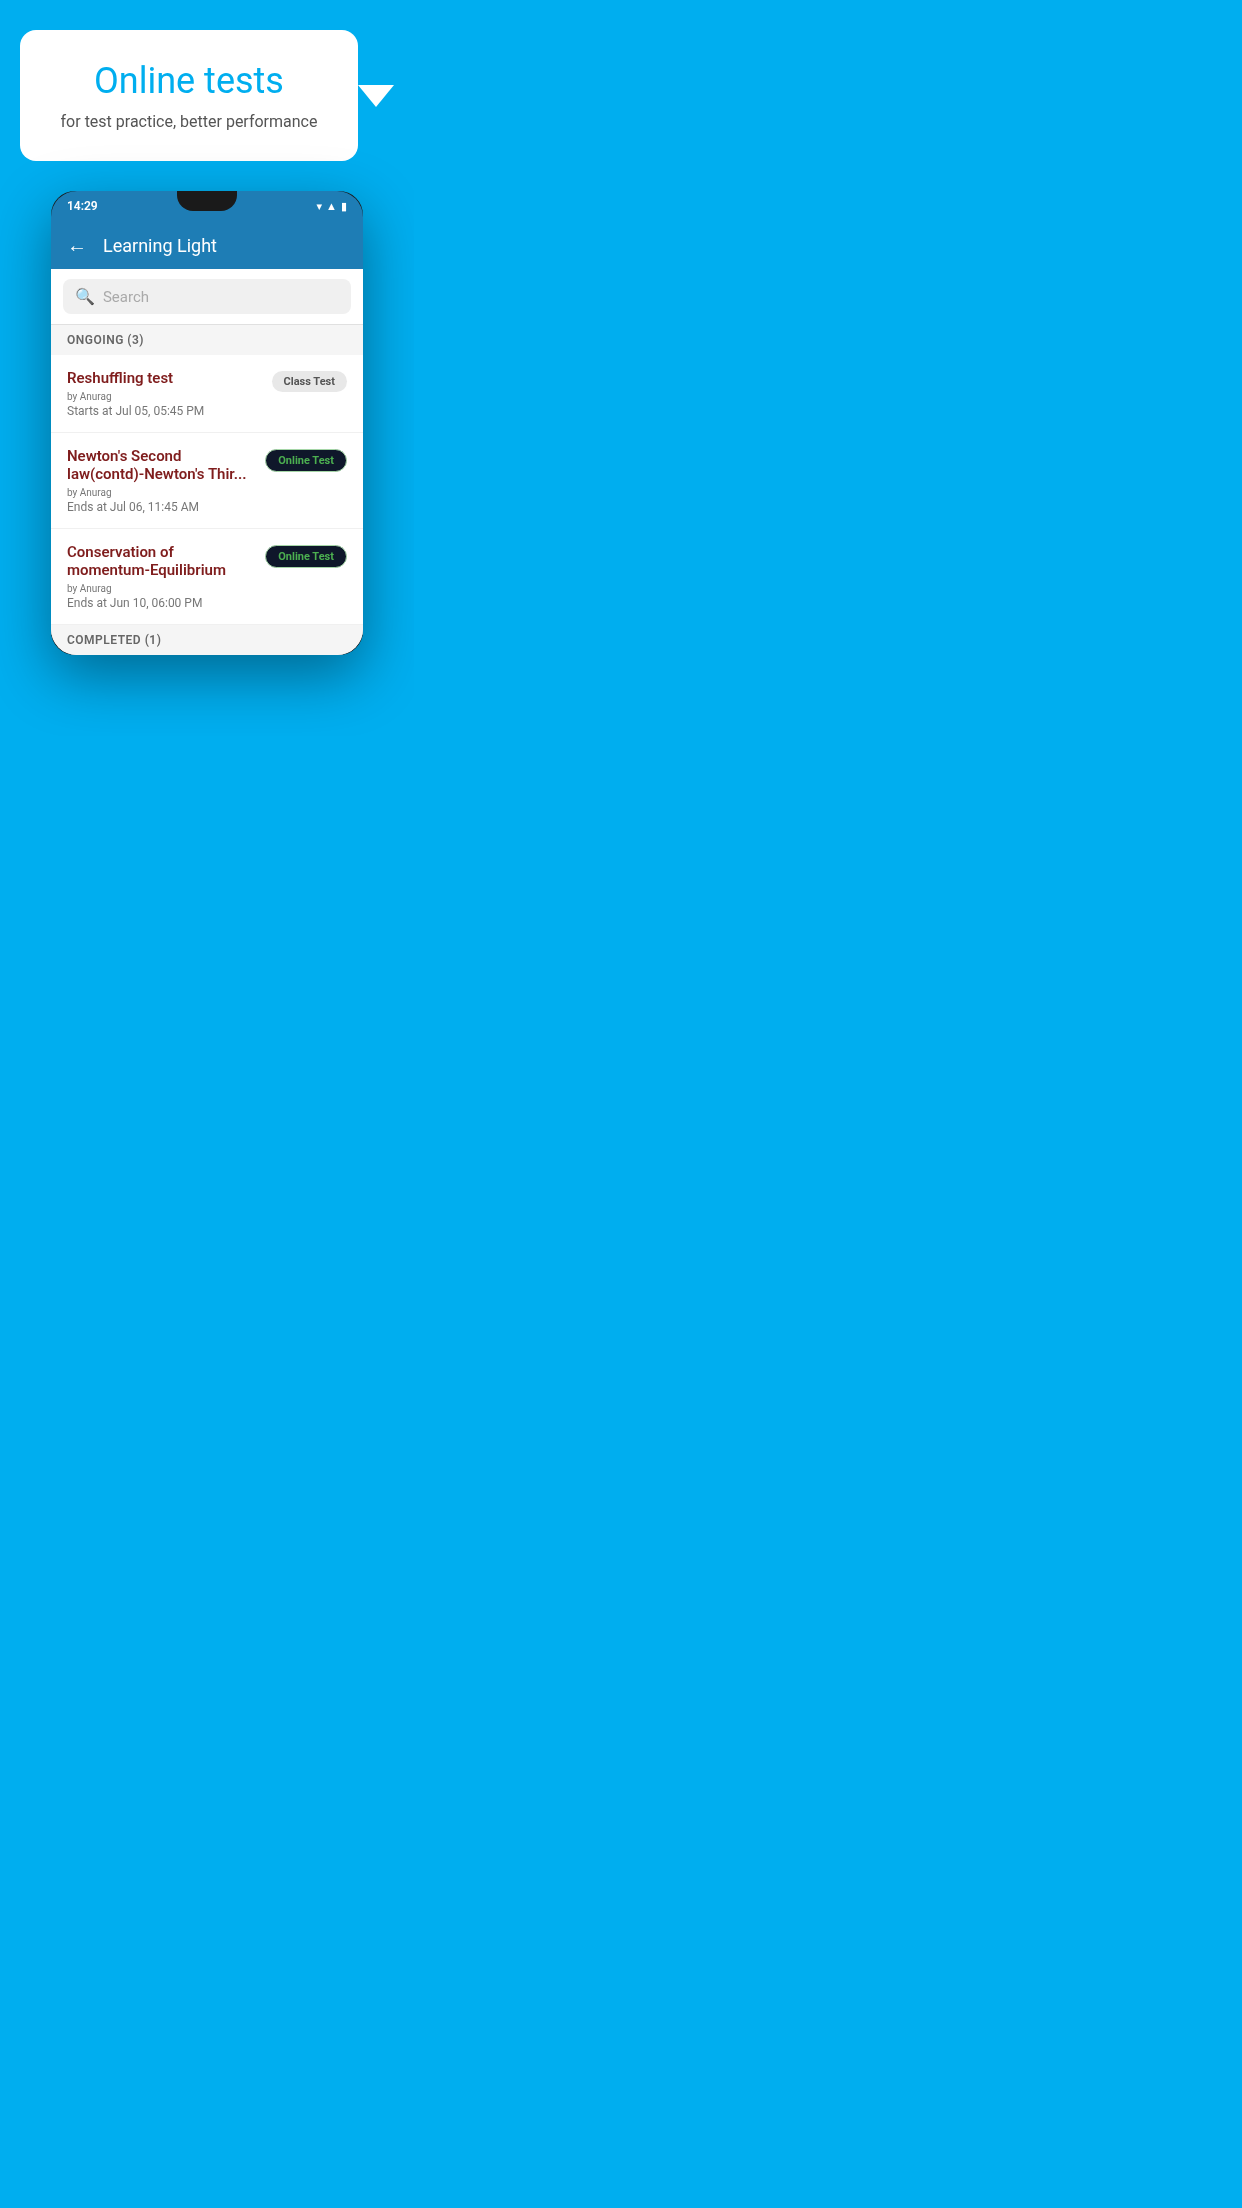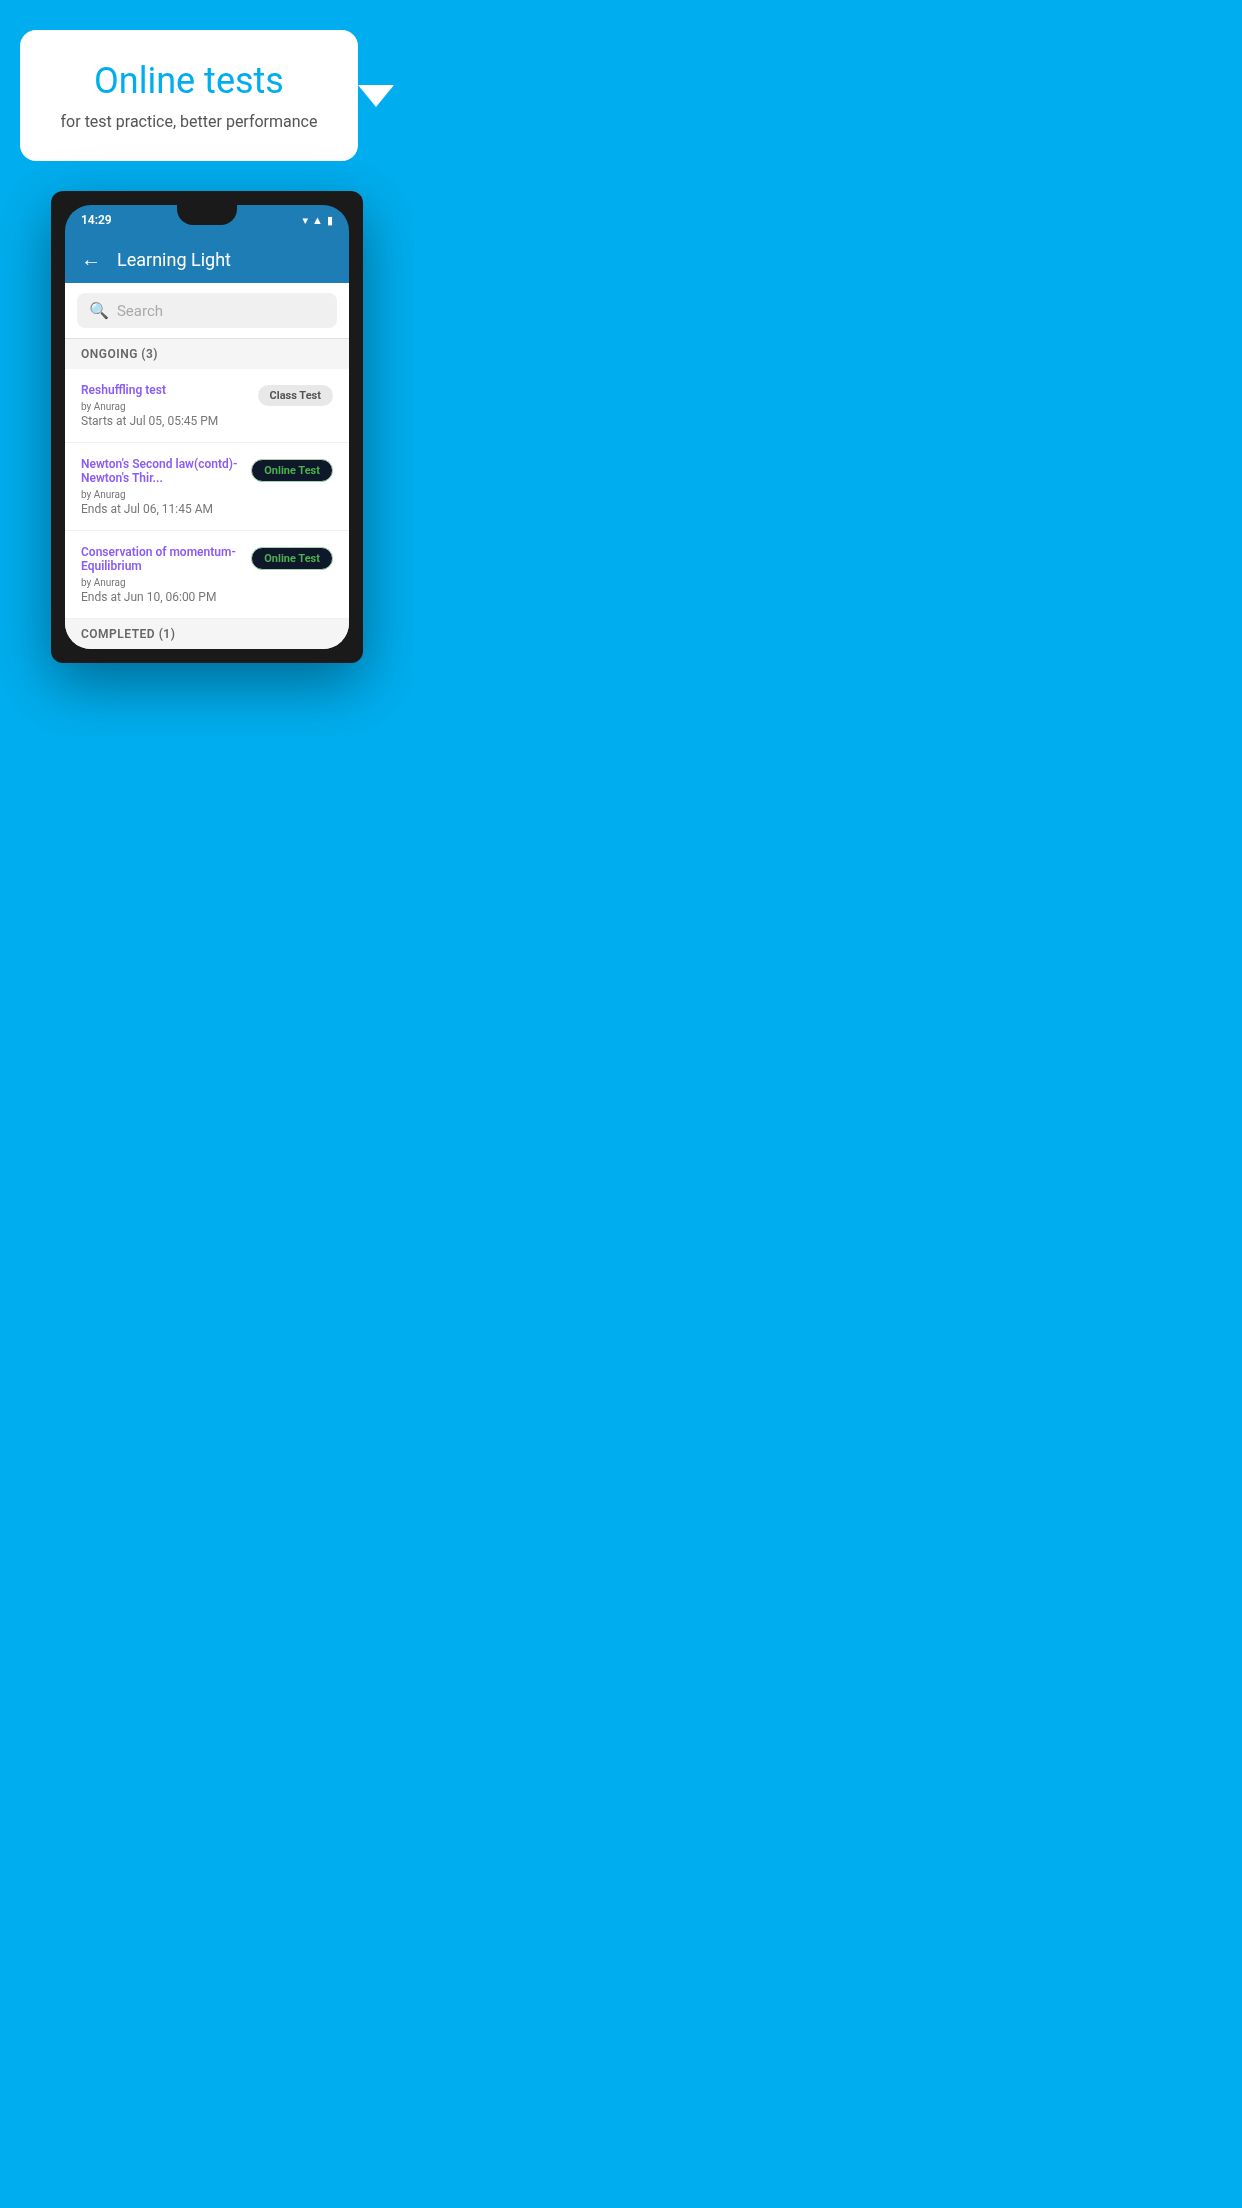--- a/index.html
+++ b/index.html
@@ -53,22 +53,21 @@
       height: 0;
       border-left: 18px solid transparent;
       border-right: 18px solid transparent;
       border-top: 22px solid white;
     }
 
     
     .phone-frame {
       width: 312px;
       background: #1a1a1a;
-      border-radius: 12px;
-      padding: 14px;
+      border-radius: 24px;
       box-shadow: 0 20px 60px rgba(0,0,0,0.4);
       position: relative;
     }
 
     
     .phone-notch-bar {
       background: #1e7db5;
       border-radius: 26px 26px 0 0;
       padding: 8px 16px;
       display: flex;
@@ -214,23 +213,23 @@
       justify-content: space-between;
       align-items: flex-start;
     }
 
     .test-info {
       flex: 1;
       padding-right: 10px;
     }
 
     .test-name {
-      font-size: 12px;
-      font-weight: 600;
-      color: #8b5cf6;
+      font-size: 15px;
+      font-weight: 600;
+      color: #7f1d1d;
       margin-bottom: 4px;
     }
 
     .test-author {
       font-size: 10px;
       color: #777;
       margin-bottom: 2px;
     }
 
     .test-date {

